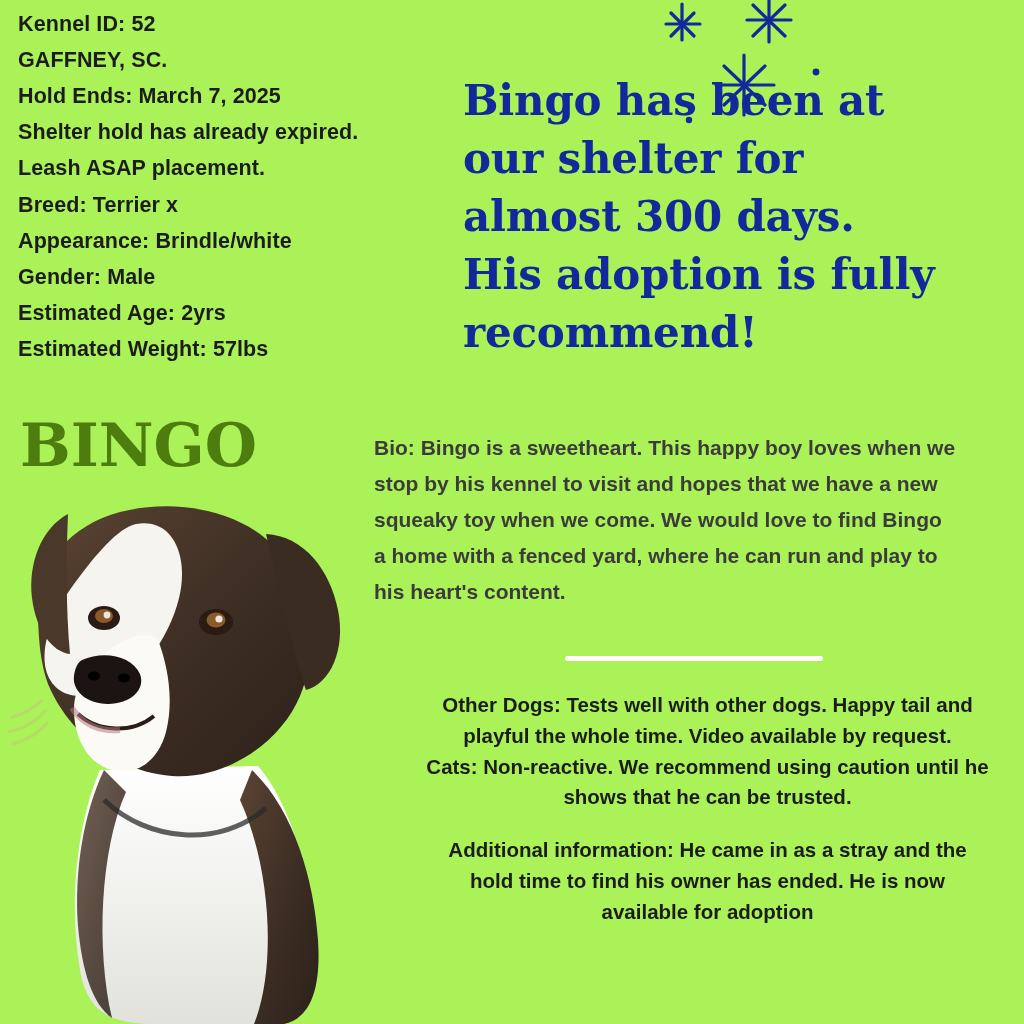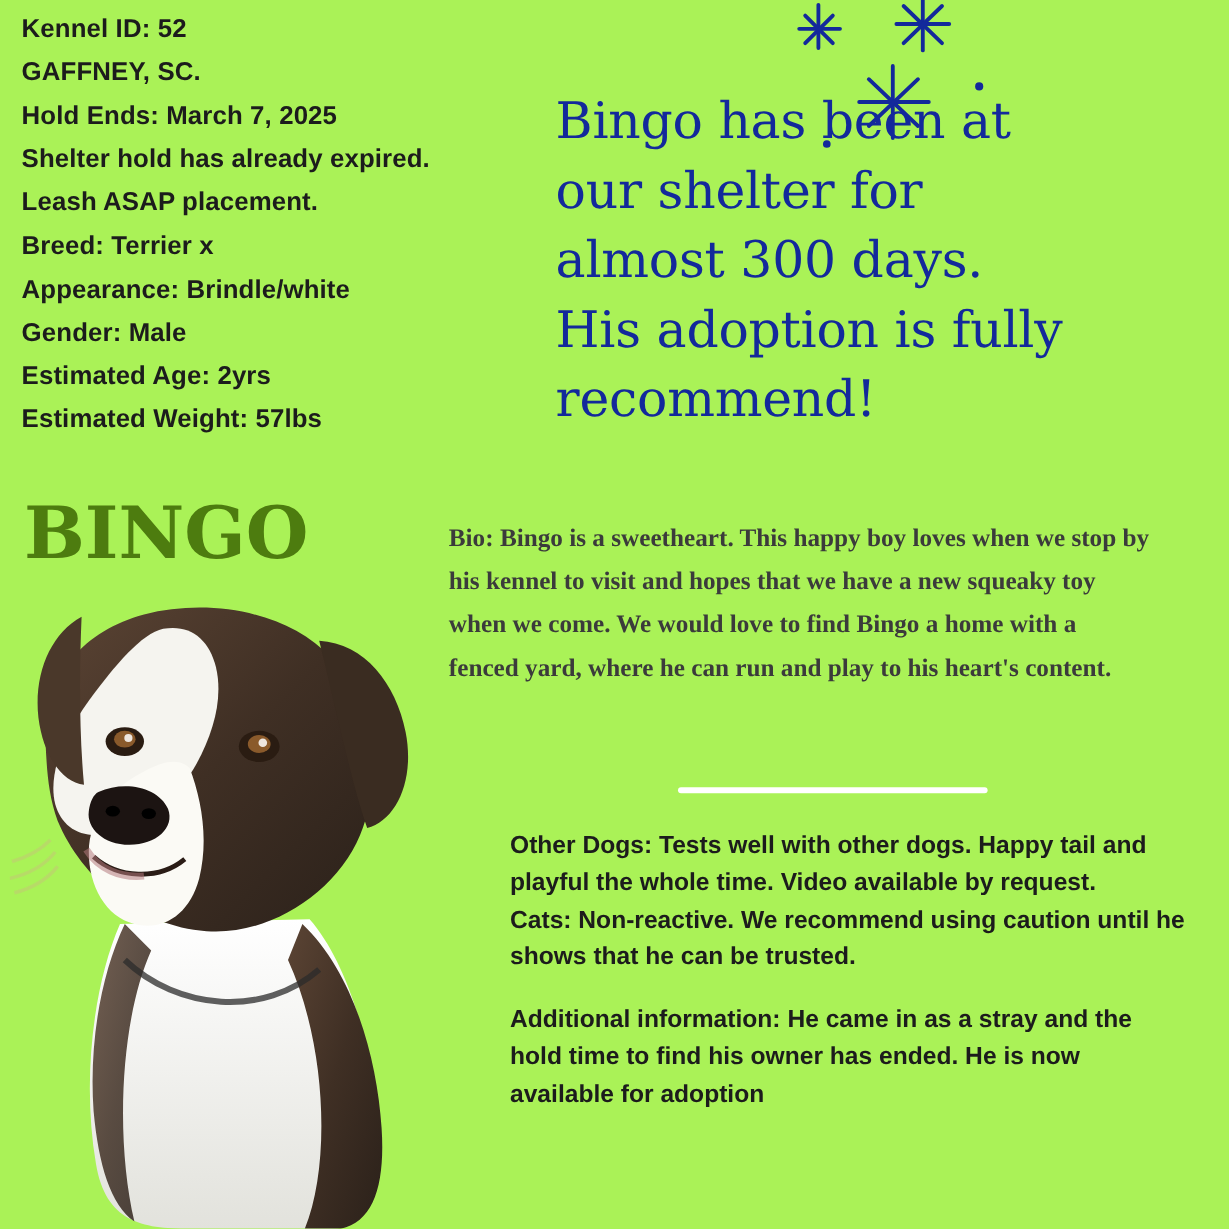--- a/index.html
+++ b/index.html
@@ -37,21 +37,21 @@
     white-space: nowrap;
   }
 
   
   .headline {
     position: absolute;
     left: 463px;
     top: 72px;
     width: 530px;
     font-family: "DejaVu Serif", serif;
-    font-weight: 400;
+    font-weight: 700;
     color: #13299b;
     font-size: 42px;
     line-height: 1.38;
     letter-spacing: -0.2px;
   }
   .headline .hl-line { display: block; white-space: nowrap; }
 
   
   .dog-name {
     position: absolute;
@@ -64,21 +64,21 @@
     letter-spacing: 0px;
     line-height: 1;
   }
 
   
   .bio {
     position: absolute;
     left: 374px;
     top: 430px;
     width: 585px;
-    font-family: Liberation Serif, serif;
+    font-family: Liberation Sans, sans-serif;
     font-weight: 700;
     font-size: 21px;
     line-height: 1.72;
     color: #3b3b3b;
   }
 
   
   .divider {
     position: absolute;
     left: 565px;
@@ -88,20 +88,21 @@
     background: #ffffff;
     border-radius: 3px;
   }
 
   
   .behavior {
     position: absolute;
     left: 425px;
     top: 690px;
     width: 565px;
+    text-align: center;
   }
   .behavior p {
     margin: 0;
     font-size: 20.5px;
     font-weight: 700;
     color: #1c1c1c;
     line-height: 1.5;
   }
   .behavior .gap { height: 22px; }
 

